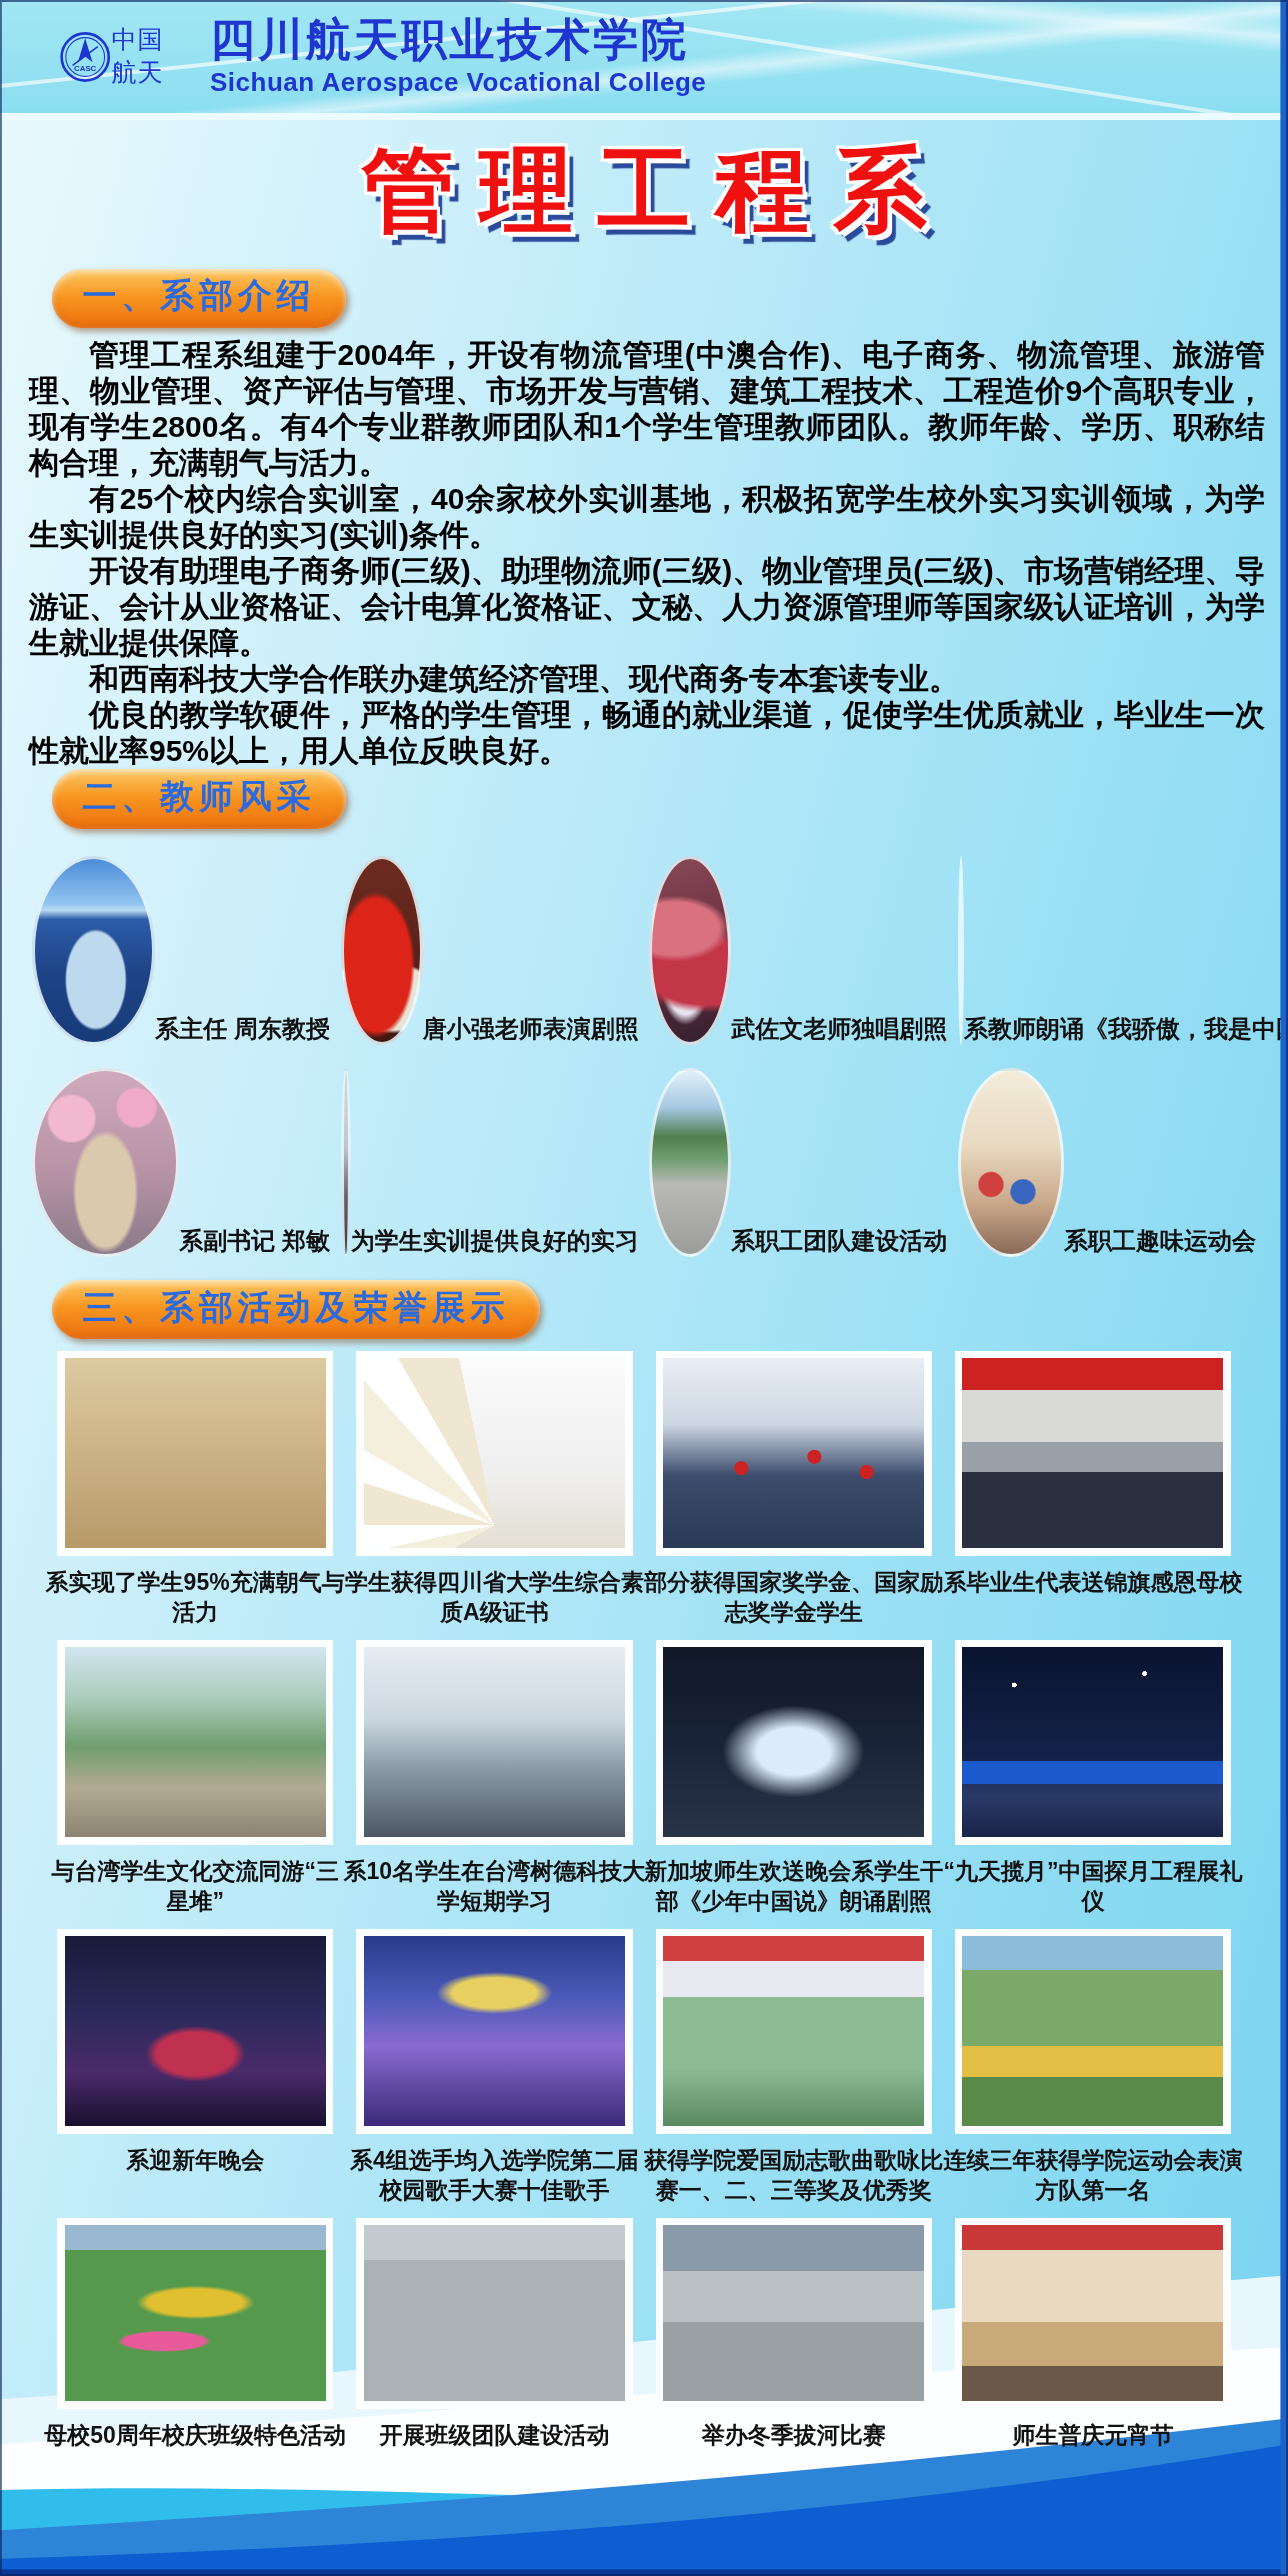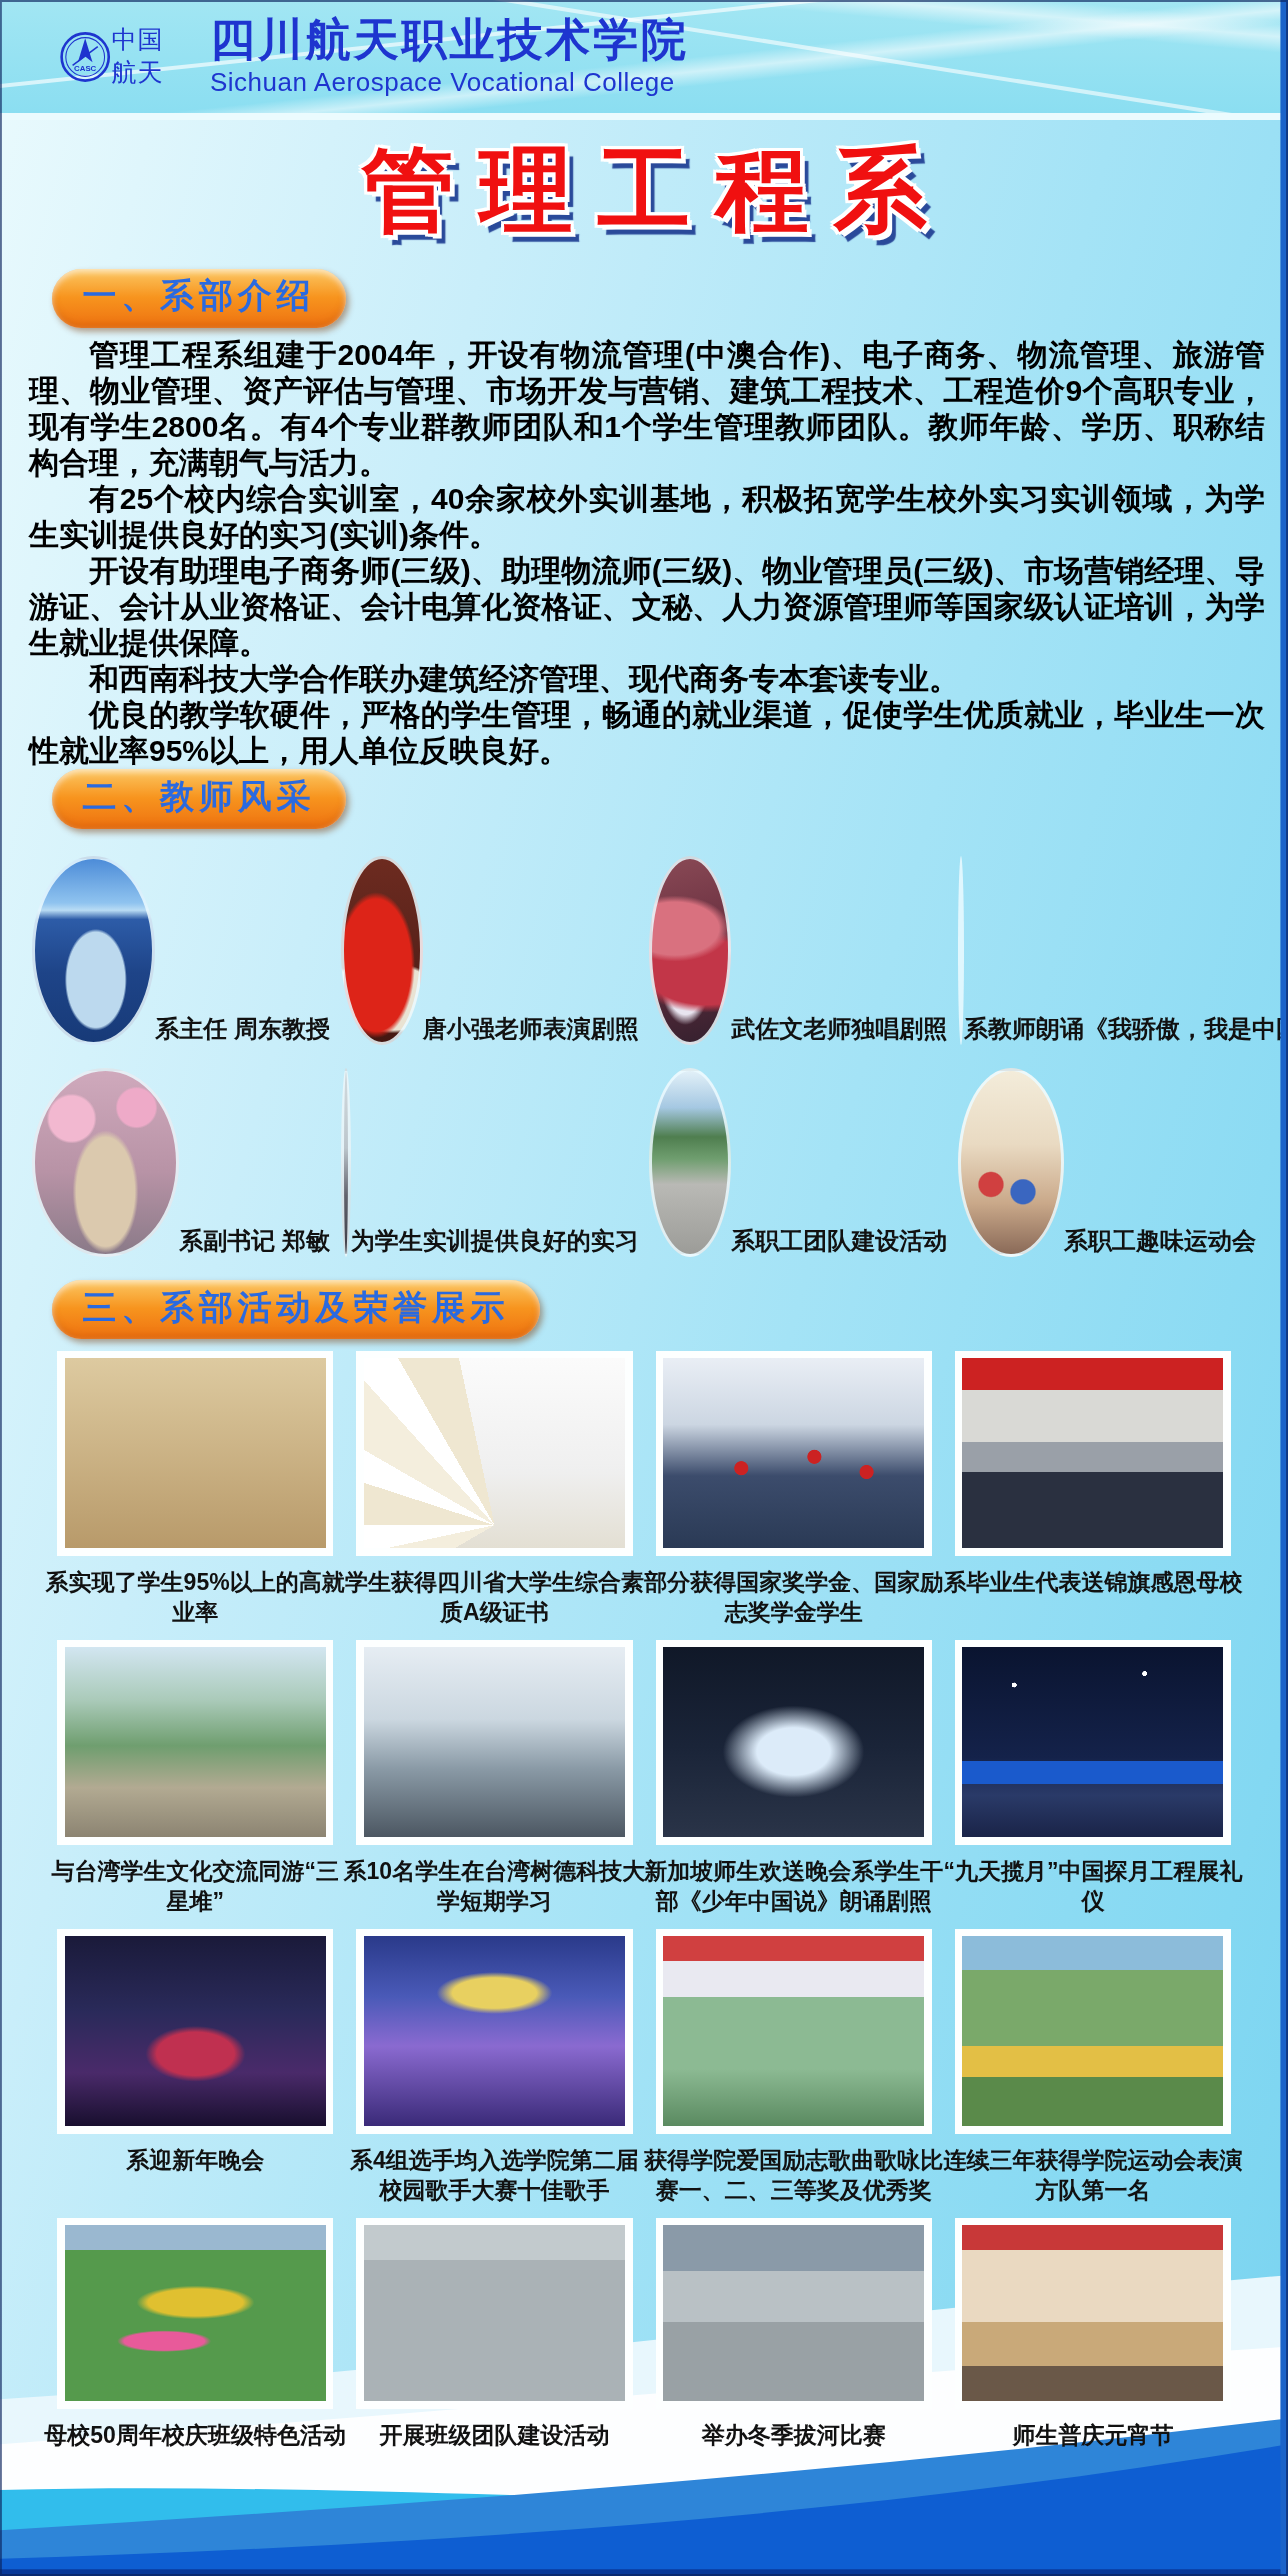--- a/index.html
+++ b/index.html
@@ -25,21 +25,21 @@
   .s1{top:-32px;height:32px;transform:rotate(5deg);}
   .s2{top:13.4px;height:3.8px;transform:rotate(-6deg);background:rgba(255,255,255,.65);}
   .s3{top:59px;height:29px;transform:rotate(-6deg);}
   .s4{top:25px;height:3.8px;transform:rotate(9deg);background:rgba(255,255,255,.6);}
   .brand{position:relative;display:flex;align-items:center;height:100%;padding-left:59px;}
   .logo{display:flex;align-items:center;width:126px;}
   .logo svg{width:74px;height:74px;display:block;}
   .logo-cn{font-size:25px;font-weight:400;color:#1e35cf;letter-spacing:1px;margin-top:-1.9px;}
   .college{margin-left:25px;}
   .college-cn{font-size:45px;font-weight:800;color:#1e35cf;letter-spacing:2.9px;line-height:1.1;}
-  .college-en{font-size:26px;font-weight:400;color:#1e35cf;letter-spacing:0.5px;margin-top:1.9px;}
+  .college-en{font-size:26px;font-weight:700;color:#1e35cf;letter-spacing:0.5px;margin-top:1.9px;}
   
   .dept-title{
     margin:21px 0 29px;text-align:center;
     font-size:93px;line-height:1.06;font-weight:900;
     letter-spacing:25px;padding-left:25px;
     color:#f01010;
     text-shadow:
       2.9px 0 0 #fff,-2.9px 0 0 #fff,0 2.9px 0 #fff,0 -2.9px 0 #fff,
       2.9px 2.9px 0 #fff,-2.9px 2.9px 0 #fff,2.9px -2.9px 0 #fff,-2.9px -2.9px 0 #fff,
       4.8px 4.8px 0 #fff,
@@ -182,21 +182,21 @@
   </section>
 
   <section class="section" style="margin-top:23px;">
     <div class="section-pill">三、系部活动及荣誉展示</div>
 
     <div class="g-row r3">
       <figure class="g-fig">
         <div class="g-photo">
             <div class="g-img g1"></div>
           </div>
-        <figcaption class="g-cap">系实现了学生95%以上的高就业率</figcaption>
+        <figcaption class="g-cap">系实现了学生95%充满朝气与活力</figcaption>
       </figure>
       <figure class="g-fig">
         <div class="g-photo">
             <div class="g-img g2"></div>
           </div>
         <figcaption class="g-cap">学生获得四川省大学生综合素质A级证书</figcaption>
       </figure>
       <figure class="g-fig">
         <div class="g-photo">
             <div class="g-img g3"></div>

